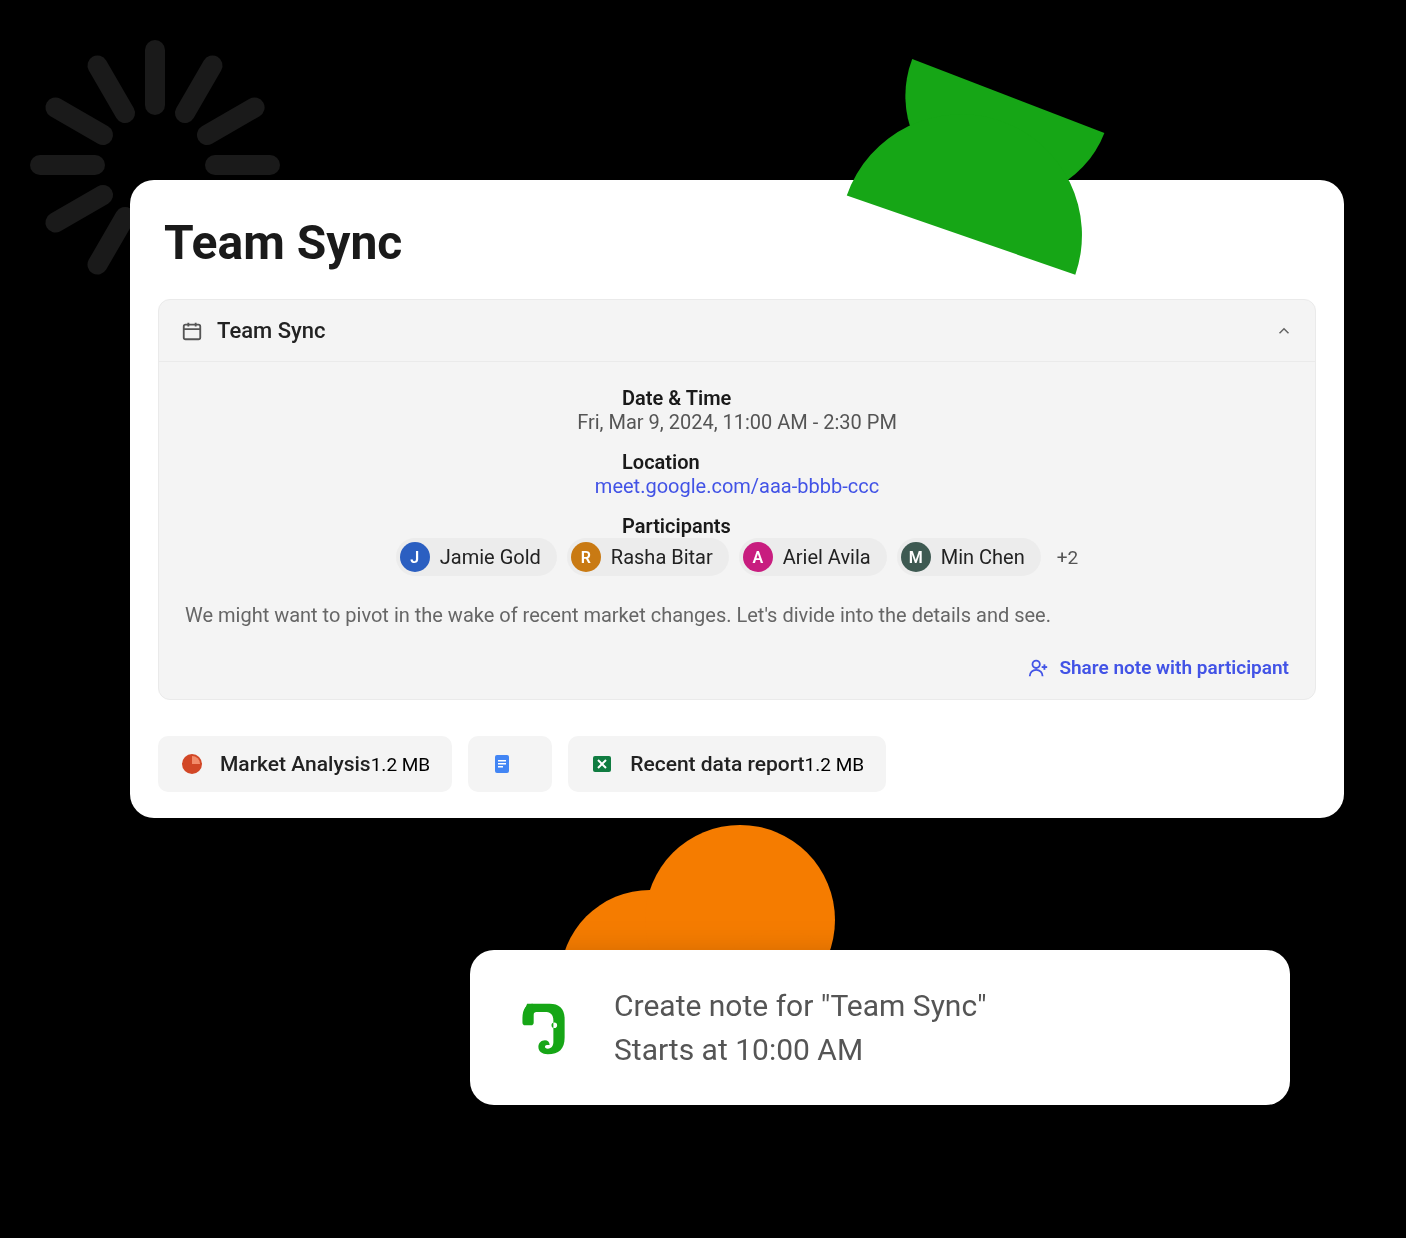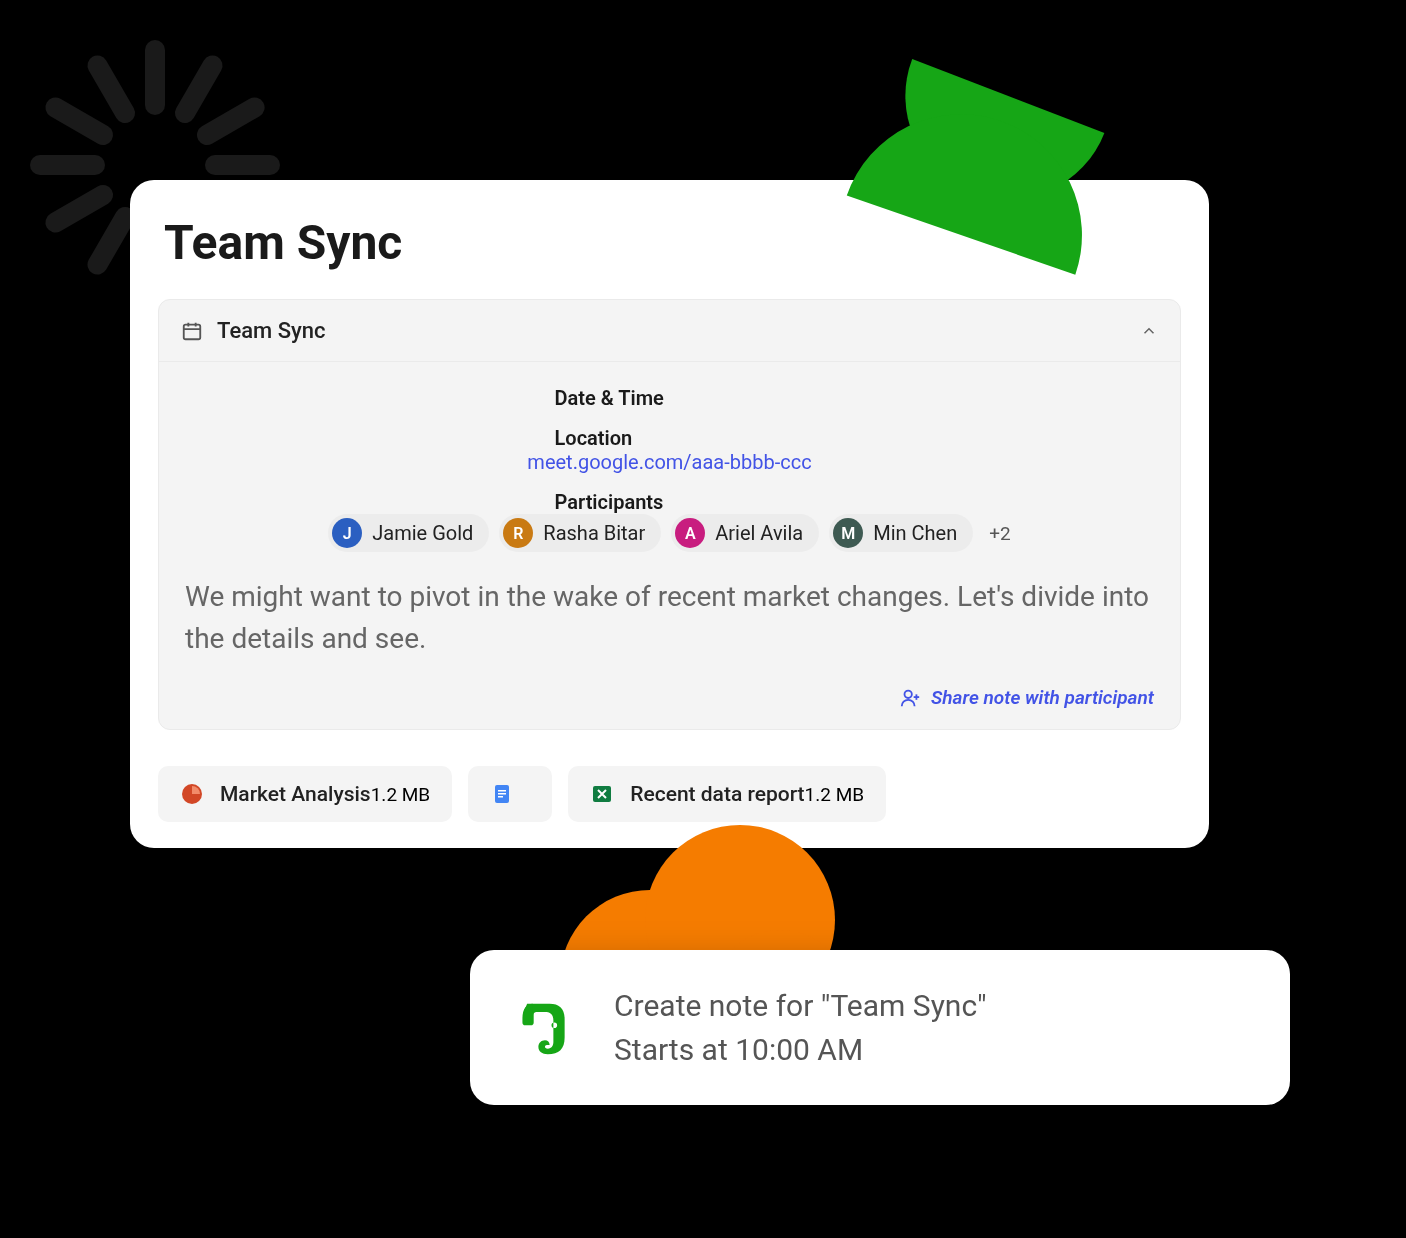--- a/index.html
+++ b/index.html
@@ -30,21 +30,21 @@
     top: 790px; left: 540px;
     width: 310px; height: 270px;
     z-index: 20;
     pointer-events: none;
   }
 
   
   .card {
     position: absolute;
     top: 180px; left: 130px;
-    width: 1079px;
+    width: 1214px;
     background: #fff;
     border-radius: 24px;
     padding: 28px 28px 26px 28px;
     z-index: 10;
   }
   .page-title {
     font-size: 48px;
     font-weight: 700;
     color: #1a1a1a;
     margin: 6px 0 28px 6px;
@@ -124,36 +124,35 @@
     font-weight: 600;
     display: flex;
     align-items: center;
     justify-content: center;
     flex-shrink: 0;
   }
   .chip-name { font-size: 20px; color: #222; }
   .overflow-count { font-size: 19px; color: #555; margin-left: 6px; }
 
   .description {
-    font-size: 28px;
+    font-size: 20px;
     color: #666;
     margin-top: 24px;
     line-height: 1.5;
   }
 
   .share-row {
     display: flex;
     justify-content: flex-end;
     align-items: center;
     gap: 10px;
     margin-top: 26px;
     color: #4253e6;
     font-size: 19px;
     font-weight: 600;
-    font-style: italic;
   }
   .share-row svg { width: 22px; height: 22px; }
 
   
   .attachments { margin-top: 36px; display: flex; gap: 16px; }
   .attach-row {
     display: flex;
     align-items: center;
     background: #f4f4f4;
     border-radius: 10px;
@@ -230,20 +229,21 @@
       </svg>
       <div class="event-title">Team Sync</div>
       <svg class="chevron" viewBox="0 0 24 24" fill="none" stroke="currentColor" stroke-width="2">
         <polyline points="6 15 12 9 18 15"></polyline>
       </svg>
     </div>
 
     <div class="event-body">
       <div class="field-row">
         <div class="field-label">Date &amp; Time</div>
+        <div class="field-value">Fri, Mar 9, 2024, 11:00 AM - 2:30 PM</div>
       </div>
       <div class="field-row">
         <div class="field-label">Location</div>
         <div class="field-value link">meet.google.com/aaa-bbbb-ccc</div>
       </div>
       <div class="field-row">
         <div class="field-label">Participants</div>
         <div class="participants-chips" id="participants-chips">
             <div class="chip">
               <div class="avatar" style="background: rgb(43, 95, 193);">J</div>

